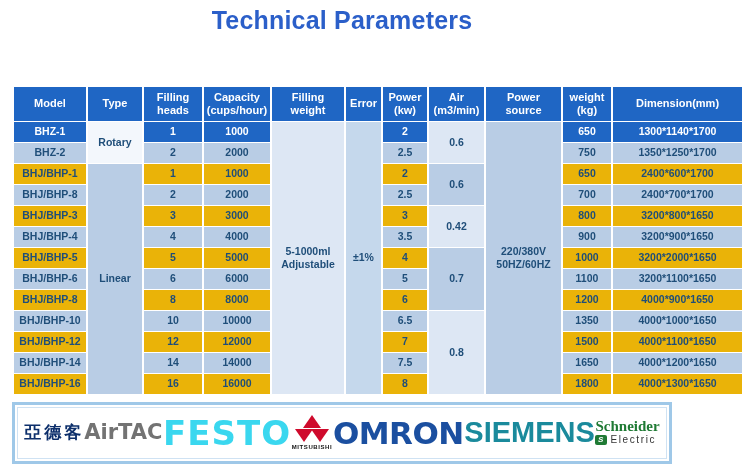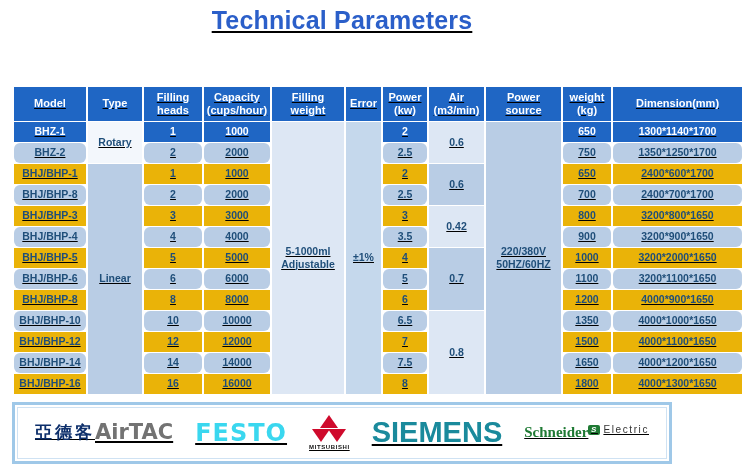--- a/index.html
+++ b/index.html
@@ -7,21 +7,20 @@
     margin: 0; padding: 0;
     width: 750px; height: 470px;
     background: #ffffff;
     font-family: "Liberation Sans", sans-serif;
     overflow: hidden;
   }
   #page {
     position: relative;
     width: 684px; height: 470px;
     background: #ffffff;
-    text-decoration: underline;
   }
 
   
   .title {
     text-align: center;
     color: #2b5fc9;
     font-size: 25px;
     font-weight: bold;
     letter-spacing: 0.2px;
     padding-top: 7px;
@@ -57,21 +56,21 @@
     font-weight: bold;
     font-size: 10.5px;
     height: 20px;
     padding: 1px 1px;
     line-height: 1.15;
     border: 0;
   }
 
   
   .tone-a   { background: #eab308; }   
-  .tone-b   { background: #b9cde5; border-radius: 6px; }   
+  .tone-b   { background: #b9cde5; }   
   .tone-sel { background: #1f66c4; color: #ffffff !important; } 
   .tone-merge-light { background: #dde7f4; }
   .tone-merge-mid   { background: #c5d8ec; }
   .tone-merge-blue  { background: #b9cde5; }
   .tone-white { background: #f3f7fc; }
 
   
   .logobar-outer {
     margin: 7px 12px 0 12px;
     border: 3px solid #9fc8e8;
@@ -96,21 +95,21 @@
     color: #0d2f6b; font-weight: bold; font-size: 17px;
     letter-spacing: 3px; font-family: "DejaVu Sans", sans-serif;
   }
   .airtac .en {
     color: #737373; font-weight: bold; font-size: 21px;
     letter-spacing: 0px; margin-top: -1px;
     font-family: "DejaVu Sans", sans-serif;
   }
   
   .festo {
-    color: #3ad7ef; font-weight: bold; font-size: 24px;
+    color: #3ad7ef; font-weight: bold; font-size: 34px;
     letter-spacing: 1px; font-family: "DejaVu Sans", sans-serif;
   }
   
   .mitsu { flex-direction: column; align-items: center; }
   .mitsu .mark { position: relative; width: 34px; height: 28px; }
   .mitsu .d {
     position: absolute; width: 0; height: 0;
     border-left: 9px solid transparent;
     border-right: 9px solid transparent;
   }
@@ -127,21 +126,21 @@
   .omron {
     color: #1b4fa0; font-weight: bold; font-size: 31px;
     letter-spacing: -0.5px; font-family: "DejaVu Sans", sans-serif;
   }
   
   .siemens {
     color: #1a8a9c; font-weight: bold; font-size: 29px;
     letter-spacing: 0px; font-family: "Liberation Sans", sans-serif;
   }
   
-  .schneider { line-height: 1.05; align-items: flex-start; }
+  .schneider { flex-direction: column; line-height: 1.05; align-items: flex-start; }
   .schneider .s1 {
     color: #1f7a34; font-weight: bold; font-size: 15px;
     font-family: "Liberation Serif", serif;
   }
   .schneider .s2 {
     color: #333333; font-size: 10px; letter-spacing: 1.6px;
     display: flex; align-items: center;
   }
   .schneider .sbadge {
     display: inline-block; width: 12px; height: 10px;
@@ -346,20 +345,21 @@
 
       <div class="logo mitsu">
         <div class="mark">
           <span class="d up d1"></span>
           <span class="d dn d2"></span>
           <span class="d dn d3"></span>
         </div>
         <div class="wm">MITSUBISHI</div>
       </div>
 
+      <div class="logo omron">OMRON</div>
 
       <div class="logo siemens">SIEMENS</div>
 
       <div class="logo schneider">
         <div class="s1">Schneider</div>
         <div class="s2">
           <span class="sbadge">S</span>
           <span>Electric</span>
         </div>
       </div>

